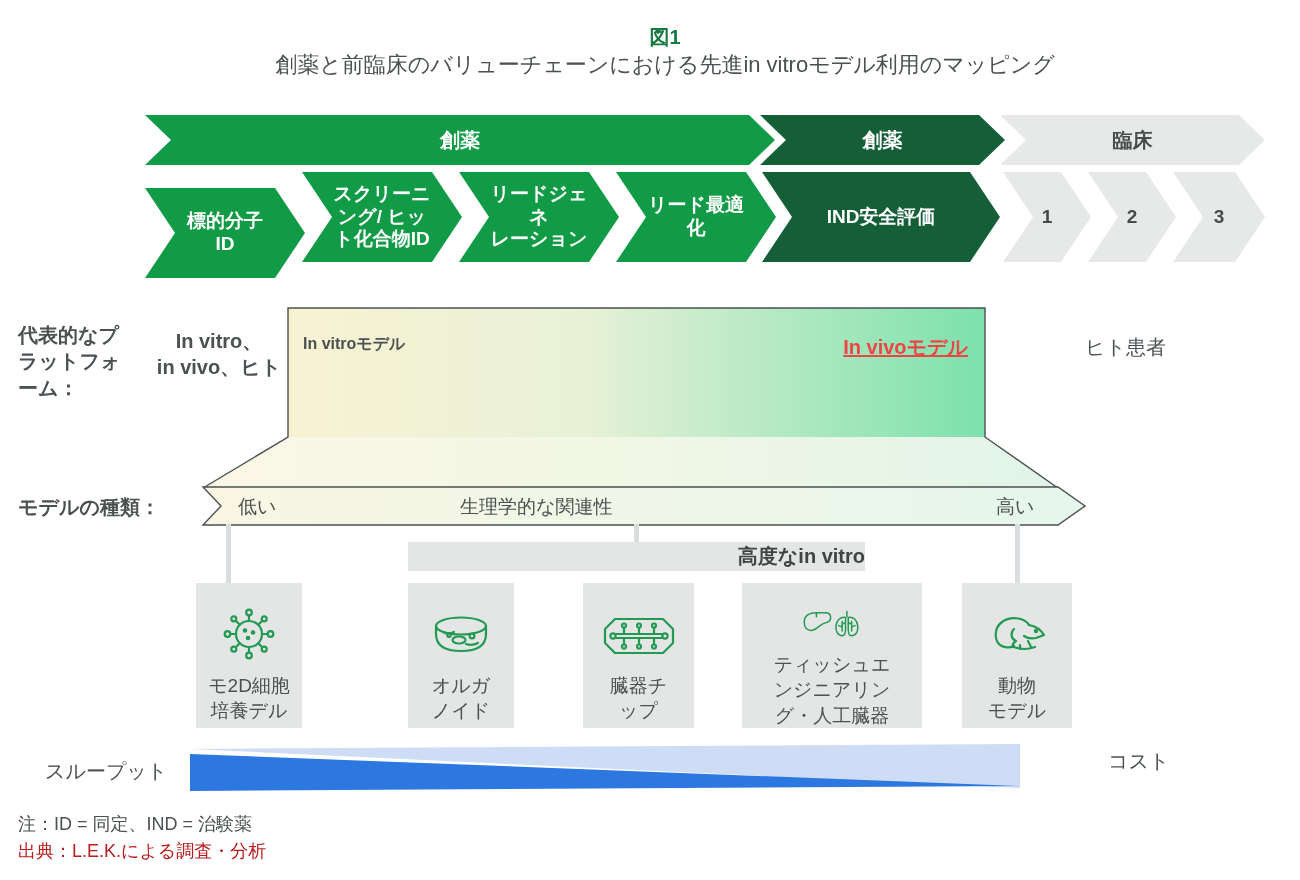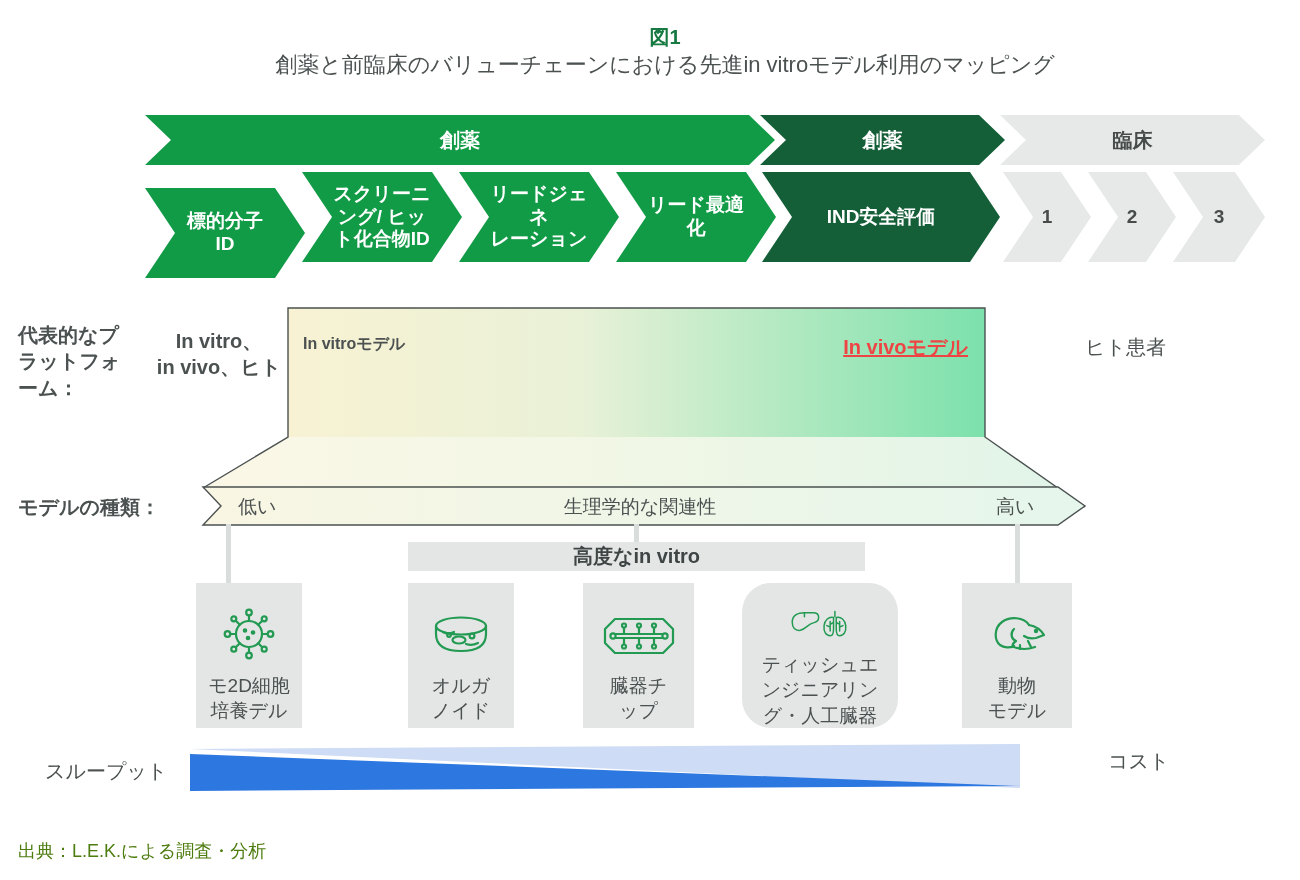--- a/index.html
+++ b/index.html
@@ -25,45 +25,45 @@
   
   .plat-label { left:18px; top:322px; width:122px; font-size:20px; font-weight:bold; line-height:1.32; color:#4b5150; }
   .plat-sub   { left:150px; top:328px; width:138px; font-size:20px; font-weight:bold; line-height:1.3; color:#4b5150; text-align:center; }
   .invitro-label { left:303px; top:334px; font-size:16px; font-weight:bold; color:#4b5150; }
   .invivo-label  { right:332px; top:334px; font-size:20px; font-weight:bold; color:#ef4444;text-decoration:underline; }
   .human-label   { left:1085px; top:334px; font-size:20px; color:#4b5150;text-align:right; }
 
   
   .model-label { left:18px; top:494px; font-size:20px; font-weight:bold; color:#4b5150; }
   .scale-low  { left:238px; top:494px; font-size:19px; color:#4b5150; }
-  .scale-axis { left:460px; top:494px; width:360px; text-align:center; font-size:19px; color:#4b5150; }
+  .scale-axis { left:460px; top:494px; width:360px; text-align:left; font-size:19px; color:#4b5150; }
   .scale-high { left:996px; top:494px; font-size:19px; color:#4b5150; }
 
   .connector { position:absolute; width:5px; background:#d9dddb; }
   .c1 { left:226px; top:524px; height:60px; }
   .c2 { left:634px; top:524px; height:19px; }
   .c3 { left:1015px; top:524px; height:60px; }
 
   .banner { left:408px; top:542px; width:457px; height:29px; background:#e3e6e5;
-    display:flex; align-items:center; justify-content:center; font-size:20px; font-weight:bold; color:#3f4544; }
+    display:flex; align-items:center; justify-content:flex-end; font-size:20px; font-weight:bold; color:#3f4544; }
 
   .mbox { position:absolute; top:583px; height:145px; background:#e3e6e5;
     display:flex; flex-direction:column; align-items:center; padding-top:25px; }
   .mbox .mlabel { margin-top:9px; font-size:19px; line-height:1.33; color:#4b5150; text-align:center; }
   .b1 { left:196px; width:106px; }
   .b2 { left:408px; width:106px; }
   .b3 { left:583px; width:111px; }
-  .b4 { left:742px; width:156px;border-radius:29px; }
+  .b4 { left:742px; width:180px; }
   .b5 { left:962px; width:110px; }
 
   .wedge-label-left  { left:45px;  top:758px; font-size:20px; color:#4b5150; }
   .wedge-label-right { left:1108px; top:748px; font-size:20px; color:#4b5150; }
 
   .note1 { left:18px; top:812px; font-size:18px; color:#4b5150; }
-  .note2 { left:18px; top:839px; font-size:18px; color:#4d7c0f; }
+  .note2 { left:18px; top:839px; font-size:18px; color:#b91c1c; }
 
   svg.layer { position:absolute; left:0; top:0; }
   .icon-svg { display:block; }
 </style>
 </head>
 <body>
 
 <div id="stage">
 
   <div class="abs fig-label">図1</div>
@@ -263,15 +263,16 @@
         <path d="M31,37 Q41,41 52,37"></path>
       </g>
     </svg>
     <div class="mlabel ml">動物
 モデル</div>
   </div>
 
   <div class="abs wedge-label-left">スループット</div>
   <div class="abs wedge-label-right">コスト</div>
 
+  <div class="abs note1">注：ID = 同定、IND = 治験薬</div>
   <div class="abs note2">出典：L.E.K.による調査・分析</div>
 
 </div>
 
 </body></html>

